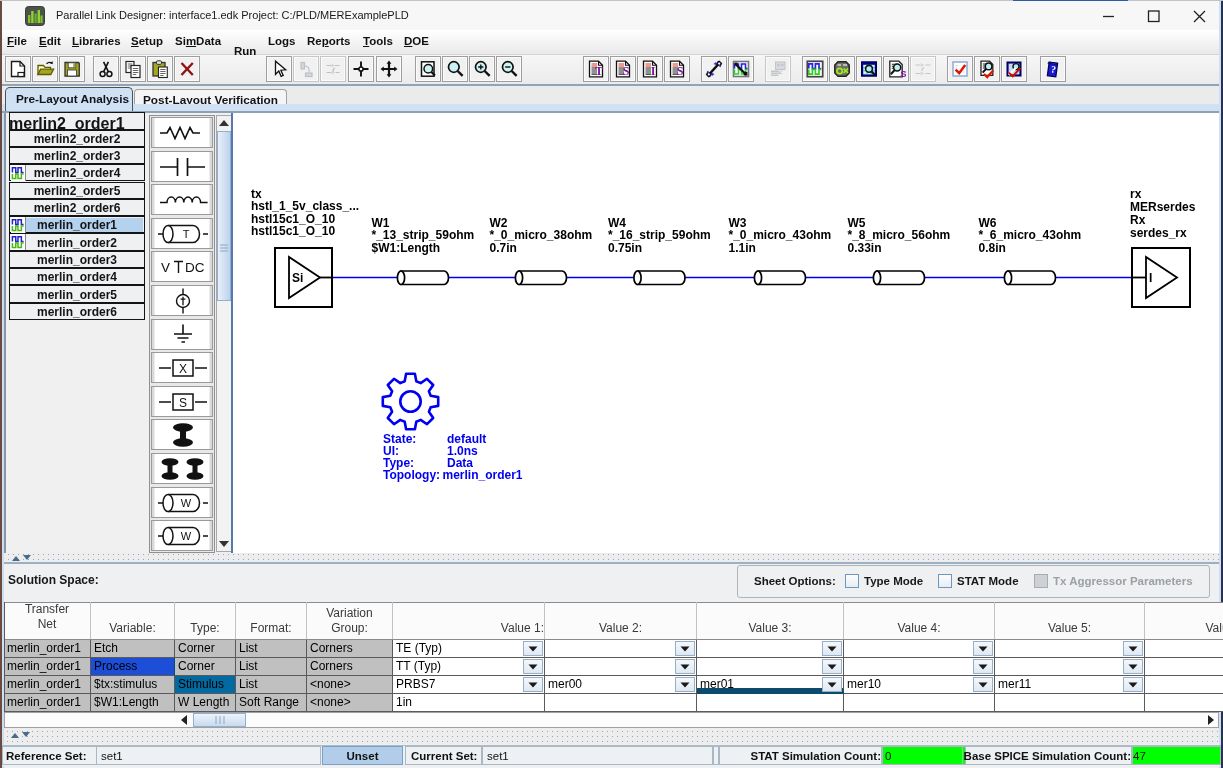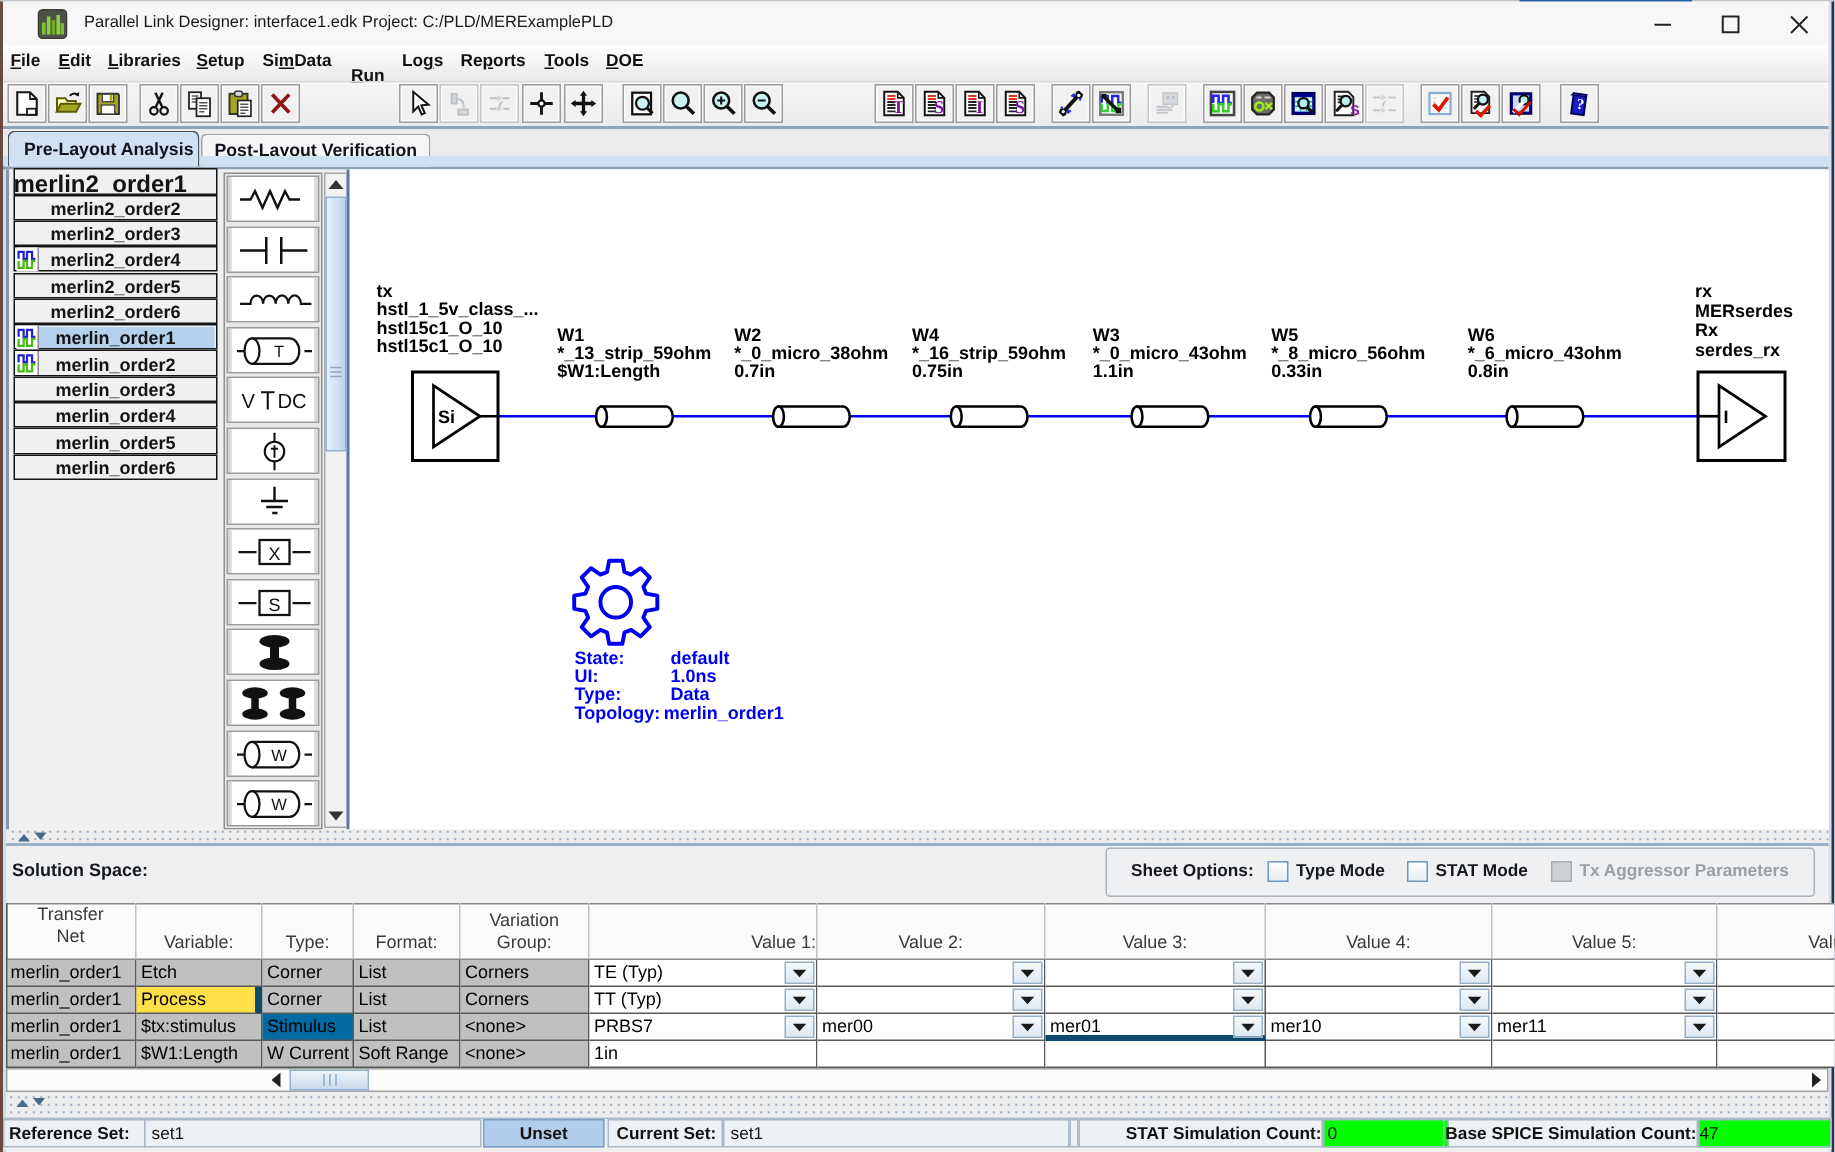--- a/index.html
+++ b/index.html
@@ -592,21 +592,21 @@
     </svg>
   </div>
 <div class="a" style="left:995px;top:640px;width:150px;height:18px;background:#ffffff;border-right:1px solid #5a5a5a;border-bottom:1px solid #5a5a5a;font-size:12px;color:#000;line-height:17px;padding-left:3px;overflow:hidden"></div>
 <div class="a" style="left:1123px;top:641px;width:20px;height:15px;background:linear-gradient(#f4f8fc,#dfe8f2);border:1px solid #96aec6">
     <svg width="18" height="13" viewBox="0 0 18 13">
       <path d="M4.5 4.5 h9 l-4.5 5 z" fill="#1a1a1a"></path>
     </svg>
   </div>
 <div class="a" style="left:1145px;top:640px;width:165px;height:18px;background:#ffffff;border-right:1px solid #5a5a5a;border-bottom:1px solid #5a5a5a;font-size:12px;color:#000;line-height:17px;padding-left:3px;overflow:hidden"></div>
 <div class="a" style="left:4px;top:658px;width:87px;height:18px;background:#c0c0c0;border-right:1px solid #5a5a5a;border-bottom:1px solid #5a5a5a;font-size:12px;color:#000;line-height:17px;padding-left:3px;overflow:hidden">merlin_order1</div>
-<div class="a" style="left:91px;top:658px;width:84px;height:18px;background:#fde047;border-right:5px solid #0c4a6e;border-bottom:1px solid #5a5a5a;font-size:12px;color:#000;line-height:17px;padding-left:3px;overflow:hidden">Process</div>
+<div class="a" style="left:91px;top:658px;width:84px;height:18px;background:#1d4ed8;border-right:1px solid #0c4a6e;border-bottom:1px solid #5a5a5a;font-size:12px;color:#000;line-height:17px;padding-left:3px;overflow:hidden">Process</div>
 <div class="a" style="left:175px;top:658px;width:61px;height:18px;background:#c0c0c0;border-right:1px solid #5a5a5a;border-bottom:1px solid #5a5a5a;font-size:12px;color:#000;line-height:17px;padding-left:3px;overflow:hidden">Corner</div>
 <div class="a" style="left:236px;top:658px;width:71px;height:18px;background:#c0c0c0;border-right:1px solid #5a5a5a;border-bottom:1px solid #5a5a5a;font-size:12px;color:#000;line-height:17px;padding-left:3px;overflow:hidden">List</div>
 <div class="a" style="left:307px;top:658px;width:86px;height:18px;background:#c0c0c0;border-right:1px solid #5a5a5a;border-bottom:1px solid #5a5a5a;font-size:12px;color:#000;line-height:17px;padding-left:3px;overflow:hidden">Corners</div>
 <div class="a" style="left:393px;top:658px;width:152px;height:18px;background:#ffffff;border-right:1px solid #5a5a5a;border-bottom:1px solid #5a5a5a;font-size:12px;color:#000;line-height:17px;padding-left:3px;overflow:hidden">TT (Typ)</div>
 <div class="a" style="left:523px;top:659px;width:20px;height:15px;background:linear-gradient(#f4f8fc,#dfe8f2);border:1px solid #96aec6">
     <svg width="18" height="13" viewBox="0 0 18 13">
       <path d="M4.5 4.5 h9 l-4.5 5 z" fill="#1a1a1a"></path>
     </svg>
   </div>
 <div class="a" style="left:545px;top:658px;width:152px;height:18px;background:#ffffff;border-right:1px solid #5a5a5a;border-bottom:1px solid #5a5a5a;font-size:12px;color:#000;line-height:17px;padding-left:3px;overflow:hidden"></div>
@@ -644,42 +644,42 @@
     <svg width="18" height="13" viewBox="0 0 18 13">
       <path d="M4.5 4.5 h9 l-4.5 5 z" fill="#1a1a1a"></path>
     </svg>
   </div>
 <div class="a" style="left:545px;top:676px;width:152px;height:18px;background:#ffffff;border-right:1px solid #5a5a5a;border-bottom:1px solid #5a5a5a;font-size:12px;color:#000;line-height:17px;padding-left:3px;overflow:hidden">mer00</div>
 <div class="a" style="left:675px;top:677px;width:20px;height:15px;background:linear-gradient(#f4f8fc,#dfe8f2);border:1px solid #96aec6">
     <svg width="18" height="13" viewBox="0 0 18 13">
       <path d="M4.5 4.5 h9 l-4.5 5 z" fill="#1a1a1a"></path>
     </svg>
   </div>
-<div class="a" style="left:697px;top:676px;width:147px;height:18px;background:#ffffff;border-right:1px solid #5a5a5a;border-bottom:4px solid #0c4a6e;font-size:12px;color:#000;line-height:17px;padding-left:3px;overflow:hidden">mer01</div>
+<div class="a" style="left:697px;top:676px;width:147px;height:18px;background:#ffffff;border-right:1px solid #5a5a5a;border-bottom:6px solid #0c4a6e;font-size:12px;color:#000;line-height:17px;padding-left:3px;overflow:hidden">mer01</div>
 <div class="a" style="left:822px;top:677px;width:20px;height:15px;background:linear-gradient(#f4f8fc,#dfe8f2);border:1px solid #96aec6">
     <svg width="18" height="13" viewBox="0 0 18 13">
       <path d="M4.5 4.5 h9 l-4.5 5 z" fill="#1a1a1a"></path>
     </svg>
   </div>
 <div class="a" style="left:844px;top:676px;width:151px;height:18px;background:#ffffff;border-right:1px solid #5a5a5a;border-bottom:1px solid #5a5a5a;font-size:12px;color:#000;line-height:17px;padding-left:3px;overflow:hidden">mer10</div>
 <div class="a" style="left:973px;top:677px;width:20px;height:15px;background:linear-gradient(#f4f8fc,#dfe8f2);border:1px solid #96aec6">
     <svg width="18" height="13" viewBox="0 0 18 13">
       <path d="M4.5 4.5 h9 l-4.5 5 z" fill="#1a1a1a"></path>
     </svg>
   </div>
 <div class="a" style="left:995px;top:676px;width:150px;height:18px;background:#ffffff;border-right:1px solid #5a5a5a;border-bottom:1px solid #5a5a5a;font-size:12px;color:#000;line-height:17px;padding-left:3px;overflow:hidden">mer11</div>
 <div class="a" style="left:1123px;top:677px;width:20px;height:15px;background:linear-gradient(#f4f8fc,#dfe8f2);border:1px solid #96aec6">
     <svg width="18" height="13" viewBox="0 0 18 13">
       <path d="M4.5 4.5 h9 l-4.5 5 z" fill="#1a1a1a"></path>
     </svg>
   </div>
 <div class="a" style="left:1145px;top:676px;width:165px;height:18px;background:#ffffff;border-right:1px solid #5a5a5a;border-bottom:1px solid #5a5a5a;font-size:12px;color:#000;line-height:17px;padding-left:3px;overflow:hidden"></div>
 <div class="a" style="left:4px;top:694px;width:87px;height:18px;background:#c0c0c0;border-right:1px solid #5a5a5a;border-bottom:1px solid #5a5a5a;font-size:12px;color:#000;line-height:17px;padding-left:3px;overflow:hidden">merlin_order1</div>
 <div class="a" style="left:91px;top:694px;width:84px;height:18px;background:#c0c0c0;border-right:1px solid #5a5a5a;border-bottom:1px solid #5a5a5a;font-size:12px;color:#000;line-height:17px;padding-left:3px;overflow:hidden">$W1:Length</div>
-<div class="a" style="left:175px;top:694px;width:61px;height:18px;background:#c0c0c0;border-right:1px solid #5a5a5a;border-bottom:1px solid #5a5a5a;font-size:12px;color:#000;line-height:17px;padding-left:3px;overflow:hidden">W Current</div>
+<div class="a" style="left:175px;top:694px;width:61px;height:18px;background:#c0c0c0;border-right:1px solid #5a5a5a;border-bottom:1px solid #5a5a5a;font-size:12px;color:#000;line-height:17px;padding-left:3px;overflow:hidden">W Length</div>
 <div class="a" style="left:236px;top:694px;width:71px;height:18px;background:#c0c0c0;border-right:1px solid #5a5a5a;border-bottom:1px solid #5a5a5a;font-size:12px;color:#000;line-height:17px;padding-left:3px;overflow:hidden">Soft Range</div>
 <div class="a" style="left:307px;top:694px;width:86px;height:18px;background:#c0c0c0;border-right:1px solid #5a5a5a;border-bottom:1px solid #5a5a5a;font-size:12px;color:#000;line-height:17px;padding-left:3px;overflow:hidden">&lt;none&gt;</div>
 <div class="a" style="left:393px;top:694px;width:152px;height:18px;background:#ffffff;border-right:1px solid #5a5a5a;border-bottom:1px solid #5a5a5a;font-size:12px;color:#000;line-height:17px;padding-left:3px;overflow:hidden">1in</div>
 <div class="a" style="left:545px;top:694px;width:152px;height:18px;background:#ffffff;border-right:1px solid #5a5a5a;border-bottom:1px solid #5a5a5a;font-size:12px;color:#000;line-height:17px;padding-left:3px;overflow:hidden"></div>
 <div class="a" style="left:697px;top:694px;width:147px;height:18px;background:#ffffff;border-right:1px solid #5a5a5a;border-bottom:1px solid #5a5a5a;font-size:12px;color:#000;line-height:17px;padding-left:3px;overflow:hidden"></div>
 <div class="a" style="left:844px;top:694px;width:151px;height:18px;background:#ffffff;border-right:1px solid #5a5a5a;border-bottom:1px solid #5a5a5a;font-size:12px;color:#000;line-height:17px;padding-left:3px;overflow:hidden"></div>
 <div class="a" style="left:995px;top:694px;width:150px;height:18px;background:#ffffff;border-right:1px solid #5a5a5a;border-bottom:1px solid #5a5a5a;font-size:12px;color:#000;line-height:17px;padding-left:3px;overflow:hidden"></div>
 <div class="a" style="left:1145px;top:694px;width:165px;height:18px;background:#ffffff;border-right:1px solid #5a5a5a;border-bottom:1px solid #5a5a5a;font-size:12px;color:#000;line-height:17px;padding-left:3px;overflow:hidden"></div>
 <div class="a" style="left:4px;top:602px;width:1px;height:110px;background:#5a5a5a"></div>
 <div class="a" style="left:4px;top:712px;width:1215px;height:15.5px;background:#fcfcfc;border:1px solid #a0a0a0"></div>

